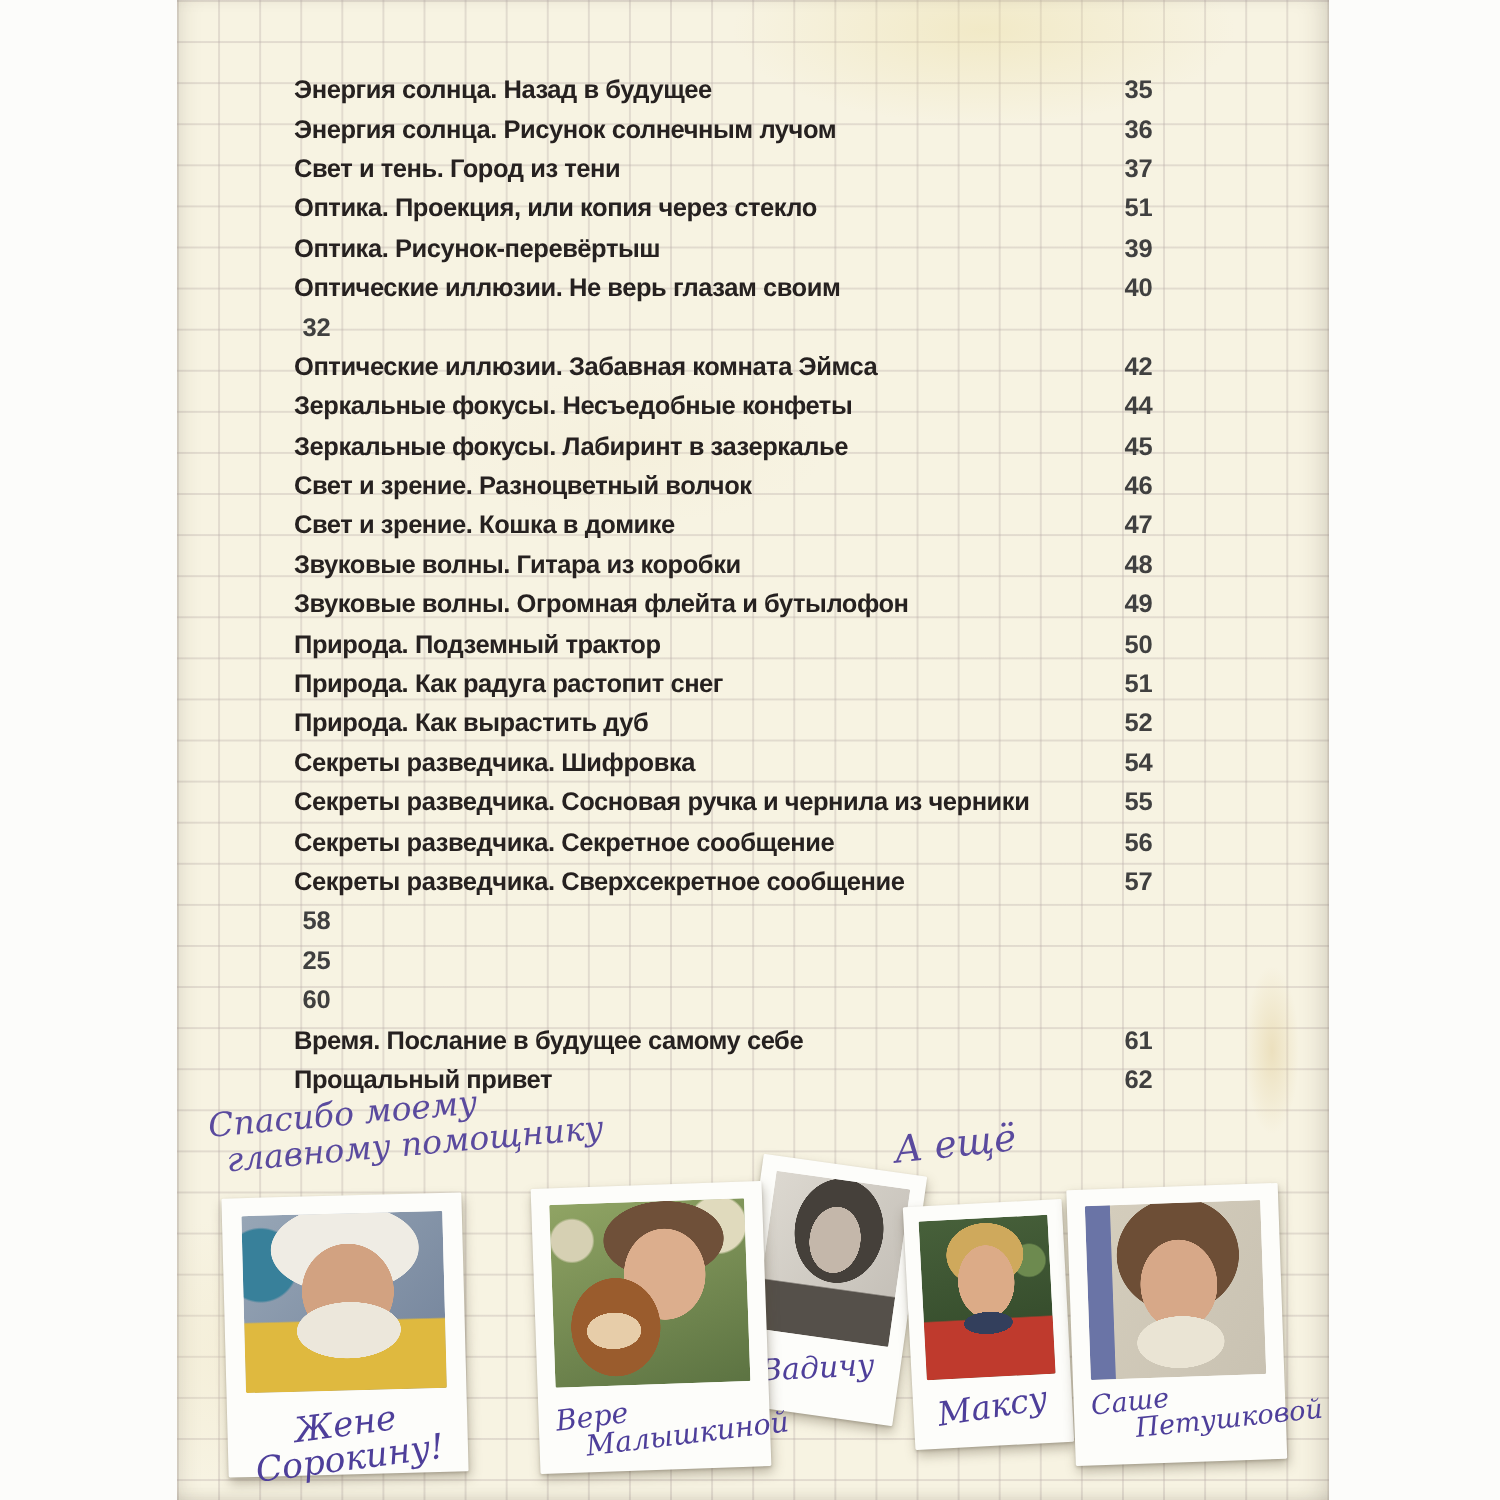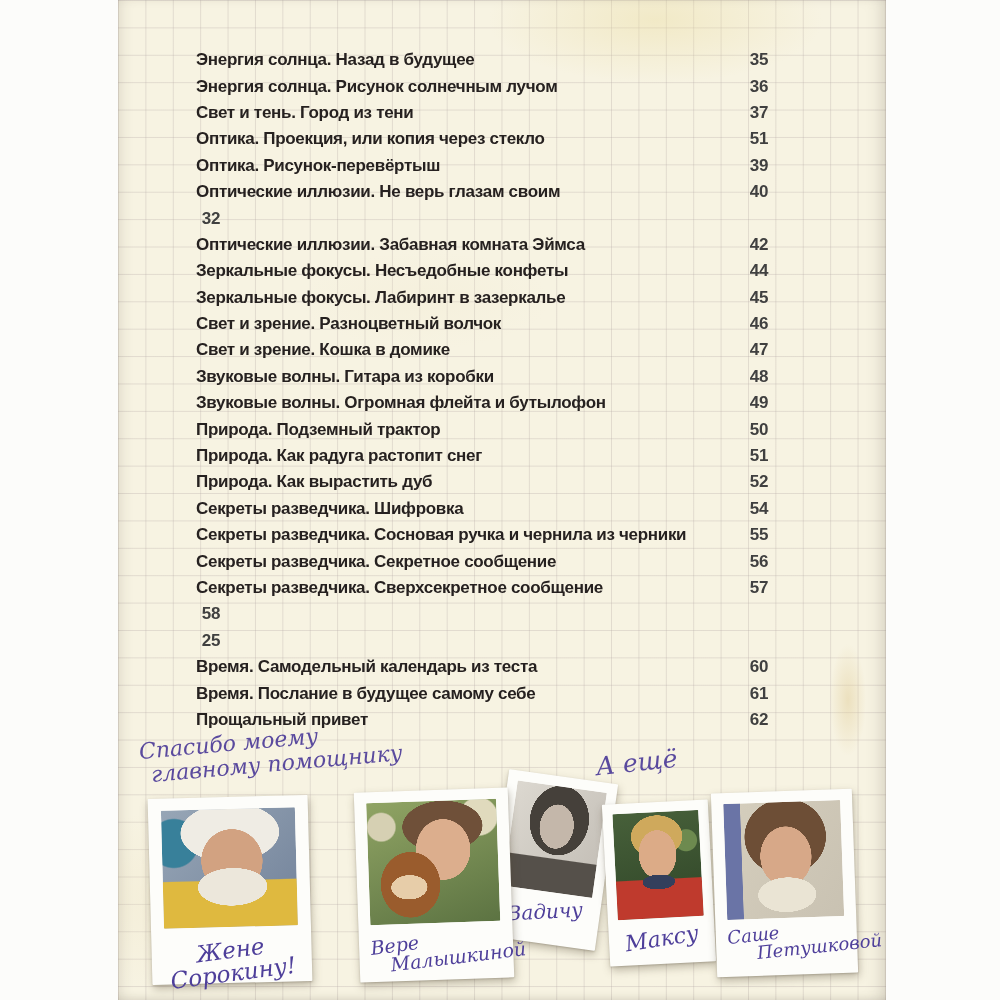--- a/index.html
+++ b/index.html
@@ -205,21 +205,20 @@
       <span class="toc-title">Секреты разведчика. Сверхсекретное сообщение</span>
       <span class="toc-page">57</span>
     </div>
     <div class="toc-row">
       <span class="toc-page">58</span>
     </div>
     <div class="toc-row">
       <span class="toc-page">25</span>
     </div>
     <div class="toc-row">
-      <span class="toc-title">Время. Самодельный календарь из теста</span>
       <span class="toc-page">60</span>
     </div>
     <div class="toc-row">
       <span class="toc-title">Время. Послание в будущее самому себе</span>
       <span class="toc-page">61</span>
     </div>
     <div class="toc-row">
       <span class="toc-title">Прощальный привет</span>
       <span class="toc-page">62</span>
     </div>

